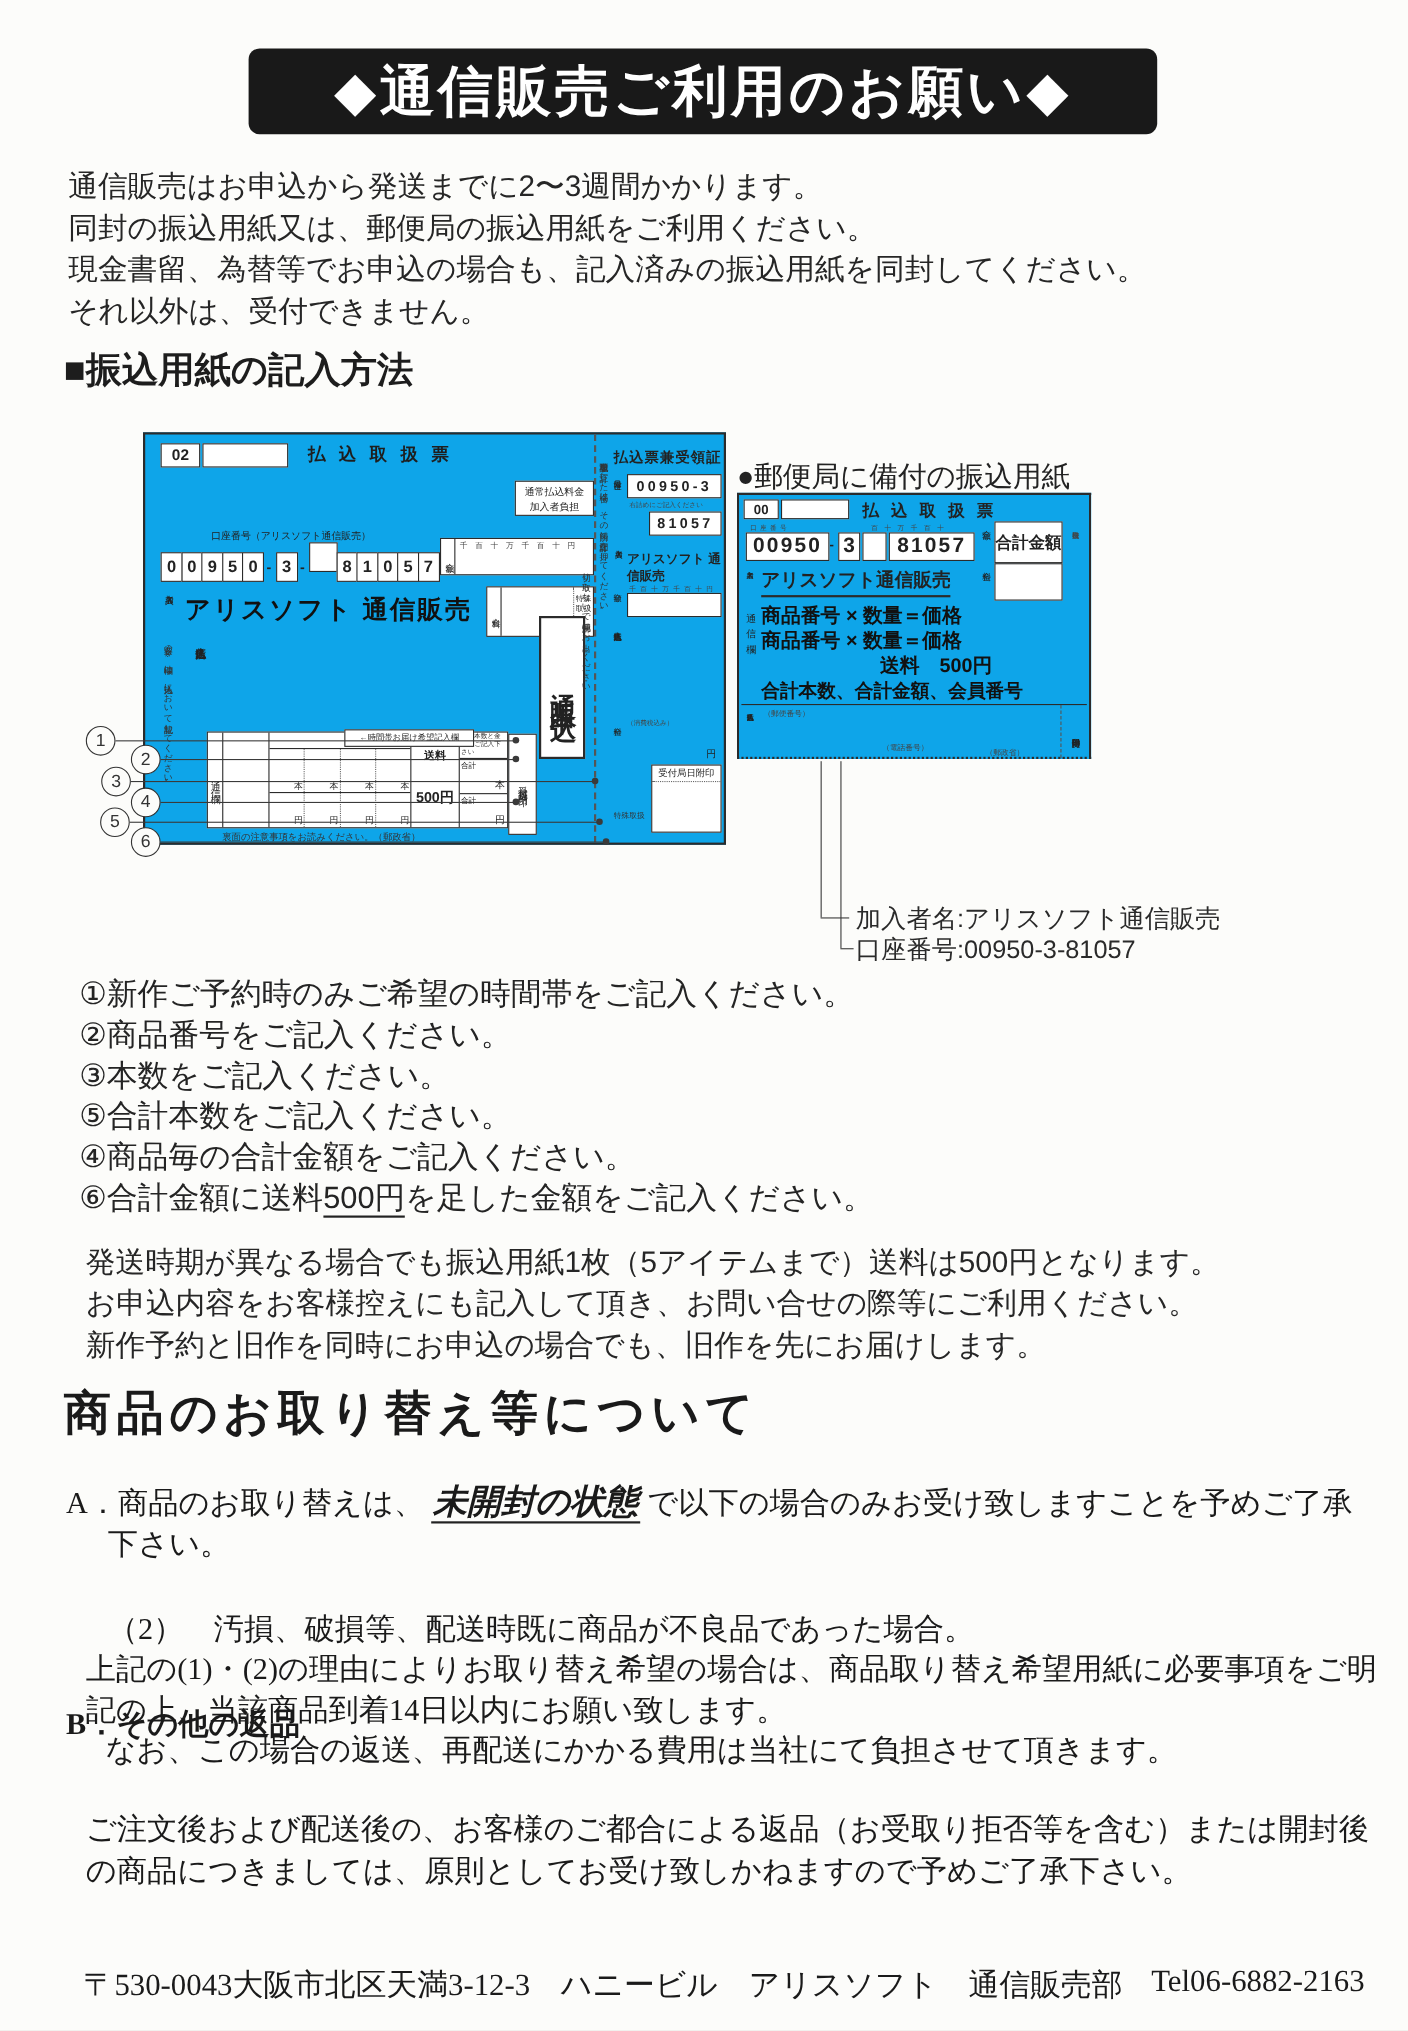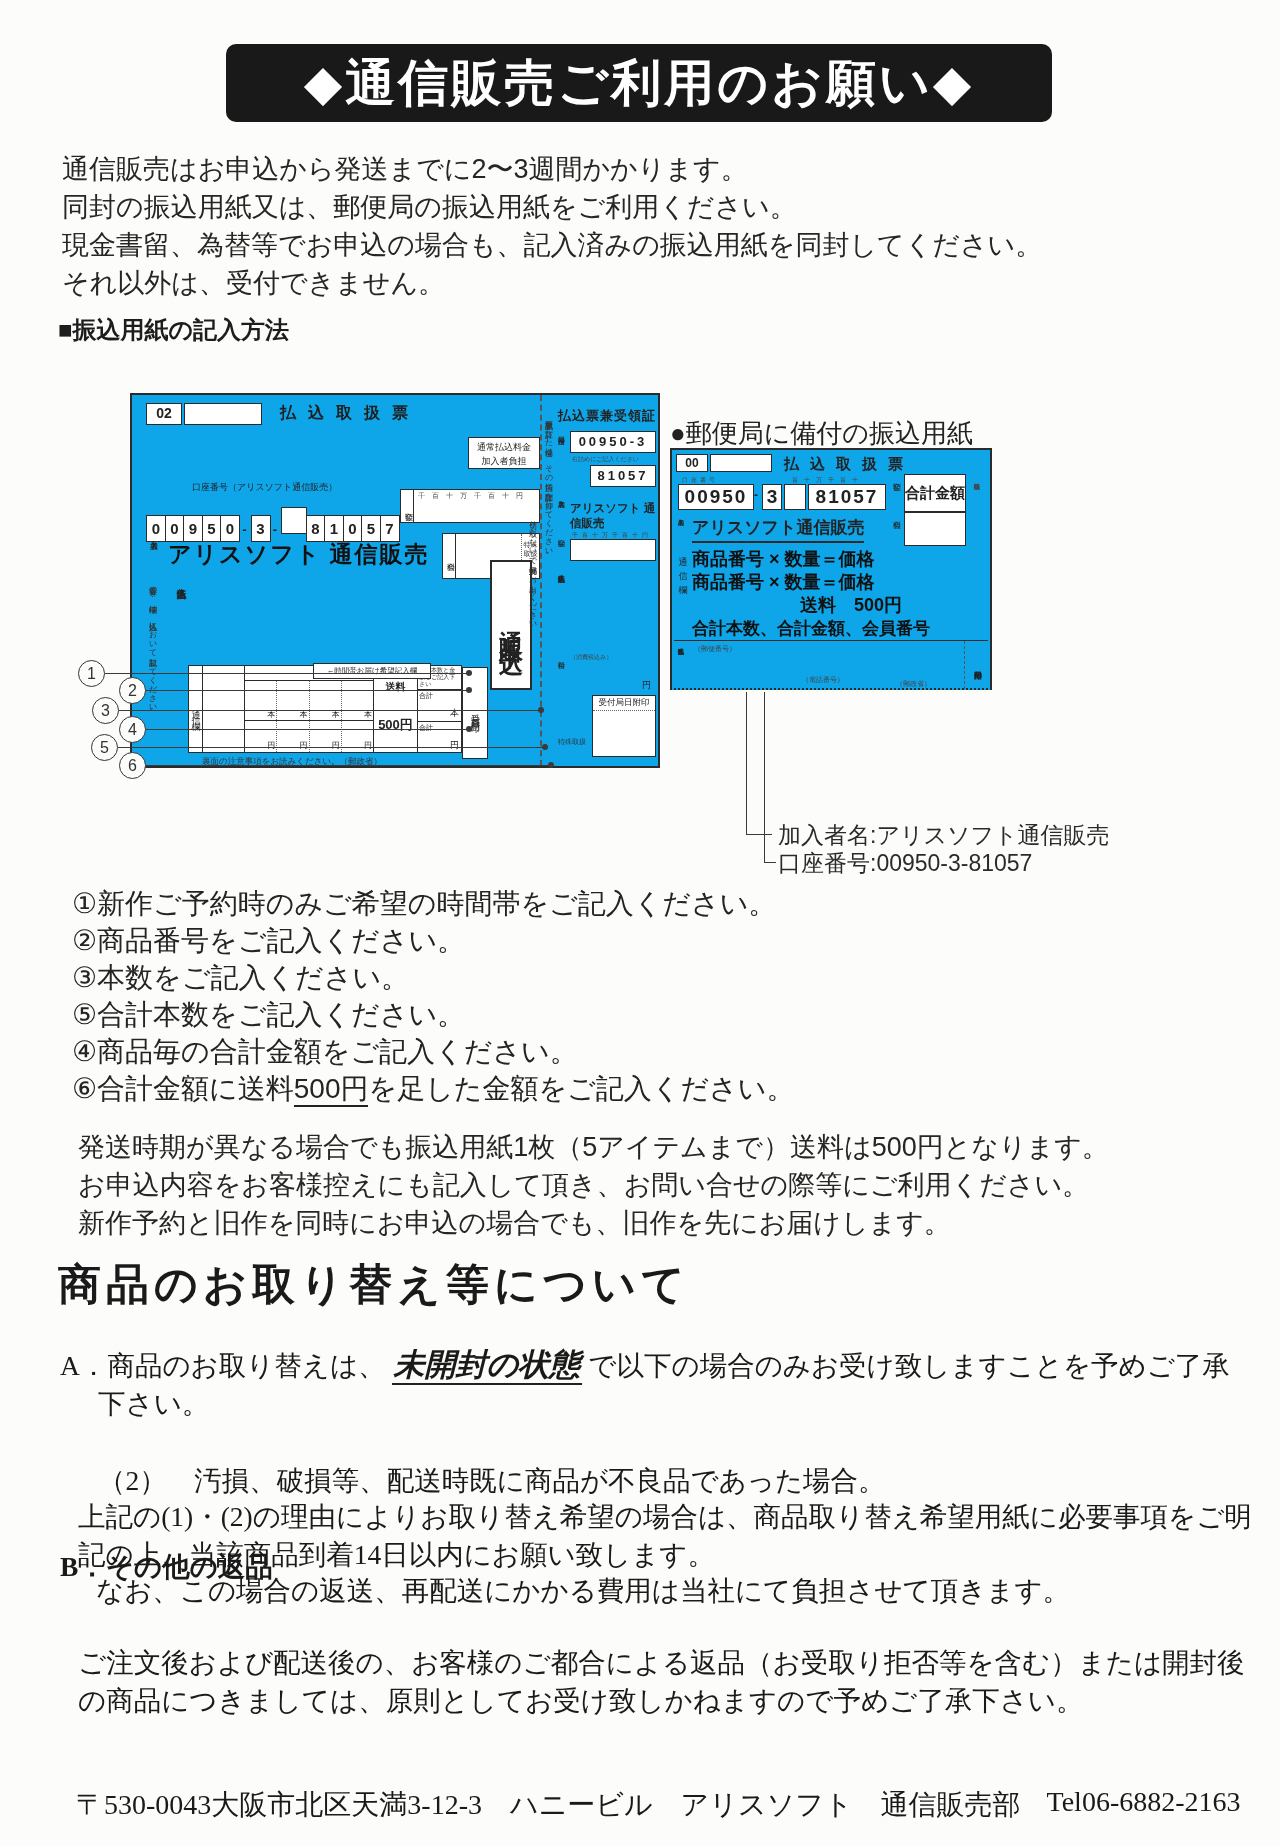--- a/index.html
+++ b/index.html
@@ -6,21 +6,21 @@
   html,body { background:#e9e9e7; }
   body { width:1280px; height:1846px; position:relative; margin:0 auto; }
   .page { position:absolute; left:0; top:0; width:1280px; height:1846px; background:#fcfcfa; overflow:hidden; }
   .abs { position:absolute; }
   .sans { font-family:"Liberation Sans","DejaVu Sans",sans-serif; color:#222; }
   .serif { font-family:"Liberation Serif","DejaVu Serif",serif; color:#1a1a1a; }
   .banner { left:226px; top:44px; width:826px; height:78px; background:#191919; border-radius:10px;
             color:#fff; display:flex; align-items:center; justify-content:center;
             font-size:50px; font-weight:bold; letter-spacing:3px; }
   .intro { left:62px; top:150px; font-size:27px; line-height:38px; color:#262626; }
-  .h1 { left:58px; top:314px; font-size:24px; font-weight:bold; color:#1d1d1d; }
+  .h1 { left:58px; top:314px; font-size:33px; font-weight:bold; color:#1d1d1d; }
   .formlabel { font-weight:500; color:#232323; }
   .lf, .rf { background:#0ea5e9; border:2px solid #2b2b2b; }
   .lf { left:130px; top:393px; width:530px; height:375px; }
   .rf { left:670px; top:448px; width:322px; height:242px; border-bottom:2px dotted #2b2b2b; }
   .cellb { position:absolute; border:1.5px solid #2b2b2b; background:#fff; }
   .thin { border-width:1px; }
   .vt { writing-mode:vertical-rl; text-orientation:upright; }
   .lead { position:absolute; border-top:1.5px solid #3a3a3a; height:0; z-index:2; }
   .vlead { position:absolute; border-left:1.5px solid #3a3a3a; width:0; z-index:2; }
   .dot { position:absolute; width:6px; height:6px; border-radius:50%; background:#3a3a3a; z-index:2; }
@@ -70,21 +70,21 @@
 
     <div class="cellb" style="left:14px;top:8px;width:36px;height:22px;font-size:14px;font-weight:bold;line-height:19px;text-align:center;">02</div>
     <div class="cellb" style="left:52px;top:8px;width:78px;height:22px;"></div>
     <div class="abs" style="left:148px;top:8px;font-size:16px;font-weight:bold;letter-spacing:12px;color:#1e1e1e;">払込取扱票</div>
     <div class="cellb" style="left:336px;top:42px;width:72px;height:32px;font-size:9px;text-align:center;line-height:14px;padding-top:2px;">
       <div>通常払込料金</div>
       <div>加入者負担</div>
     </div>
 
     <div class="abs" style="left:60px;top:86px;font-size:9px;">口座番号（アリスソフト通信販売）</div>
-    <div class="abs" style="left:14px;top:112px;white-space:nowrap;text-align:center;">
+    <div class="abs" style="left:14px;top:98px;white-space:nowrap;text-align:center;">
       <span class="dcell">0</span><span class="dcell">0</span><span class="dcell">9</span><span class="dcell">5</span><span class="dcell">0</span><span class="dsep">-</span><span class="dcell">3</span><span class="dsep">-</span><span class="dcell dblank"></span><span class="dcell">8</span><span class="dcell">1</span><span class="dcell">0</span><span class="dcell">5</span><span class="dcell">7</span>
     </div>
 
     <div class="cellb" style="left:268px;top:94px;width:140px;height:34px;display:flex;">
       <div class="vt" style="width:13px;border-right:1px solid #2b2b2b;font-size:8px;text-align:center;">金額</div>
       <div style="flex:1;font-size:7px;letter-spacing:7px;padding:1px 0 0 4px;color:#444;">千百十万千百十円</div>
     </div>
 
     <div class="vt abs" style="left:16px;top:140px;height:42px;font-size:8px;line-height:10px;">加入者名</div>
     <div class="abs" style="left:36px;top:144px;font-size:23px;font-weight:bold;letter-spacing:2px;color:#111;">アリスソフト 通信販売</div>

